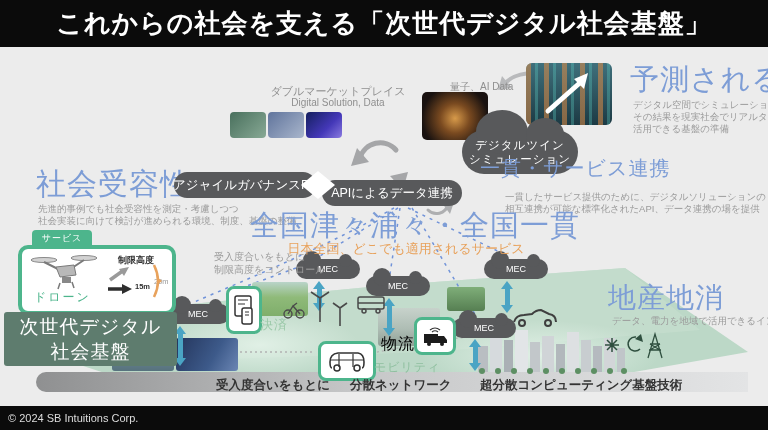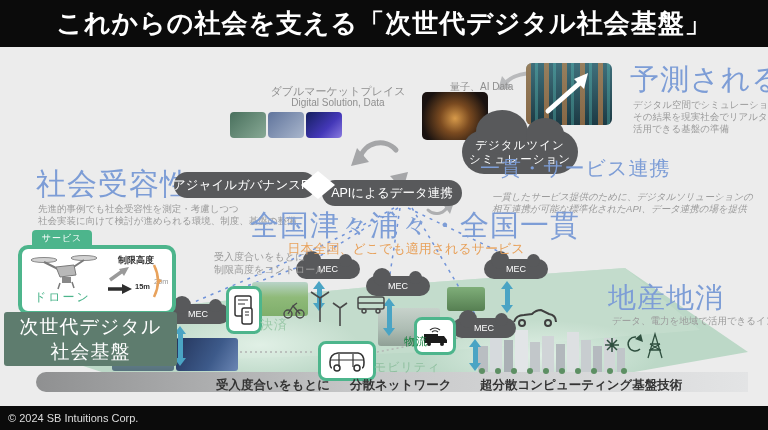--- a/index.html
+++ b/index.html
@@ -132,21 +132,21 @@
   </div>
 
   <div class="h-blue" style="left:630px;top:60px;font-size:29px;">予測される</div>
   <div class="desc" style="left:633px;top:99px;">
     <span>デジタル空間でシミュレーションし、</span>
     <span>その結果を現実社会でリアルタイムに</span>
     <span>活用できる基盤の準備</span>
   </div>
 
   <div class="h-blue" style="left:480px;top:155px;font-size:20px;">一貫・サービス連携</div>
-  <div class="desc" style="left:492px;top:191px;font-style:italic;">
+  <div class="desc" style="left:505px;top:191px;">
     <span>一貫したサービス提供のために、デジタルソリューションの</span>
     <span>相互連携が可能な標準化されたAPI、データ連携の場を提供</span>
   </div>
 
   <div class="h-blue" style="left:36px;top:164px;font-size:30px;">社会受容性</div>
   <div class="desc" style="left:38px;top:203px;">
     <span>先進的事例でも社会受容性を測定・考慮しつつ</span>
     <span>社会実装に向けて検討が進められる環境、制度、基盤の整備</span>
   </div>
 
@@ -286,21 +286,21 @@
 
   <div class="icon-box" style="left:414px;top:317px;width:36px;height:32px;">
     <svg width="28" height="24">
       <path d="M9 6 Q14 2 19 6 M11 8 Q14 5.5 17 8" stroke="#333" stroke-width="1.2" fill="none"></path>
       <rect x="3" y="10" width="14" height="9" fill="#1c1c1c"></rect>
       <path d="M17 12 h6 l3 4 v3 h-9 z" fill="#1c1c1c"></path>
       <circle cx="8" cy="20" r="2" fill="#1c1c1c"></circle>
         <circle cx="21" cy="20" r="2" fill="#1c1c1c"></circle>
     </svg>
   </div>
-  <div class="green-label" style="left:404px;top:334px;font-size:11px;color:#15803d;">物流</div>
+  <div class="green-label" style="left:381px;top:334px;font-size:16px;color:#000000;">物流</div>
 
   <div class="drone-tab">
     <span>サービス</span>
   </div>
   <div class="drone-box">
     <svg style="position:absolute;left:6px;top:2px;" width="72" height="40">
       <ellipse cx="16" cy="9" rx="13" ry="2.5" fill="#d2d2d2" stroke="#8a8a8a" stroke-width="1"></ellipse>
       <ellipse cx="56" cy="7" rx="13" ry="2.5" fill="#d2d2d2" stroke="#8a8a8a" stroke-width="1"></ellipse>
       <path d="M16 11 L30 18 M56 9 L44 17" stroke="#7a7a7a" stroke-width="2"></path>
       <path d="M28 16 L46 14 L48 24 L32 26 Z" fill="#b8b8b8" stroke="#7a7a7a" stroke-width="1"></path>

